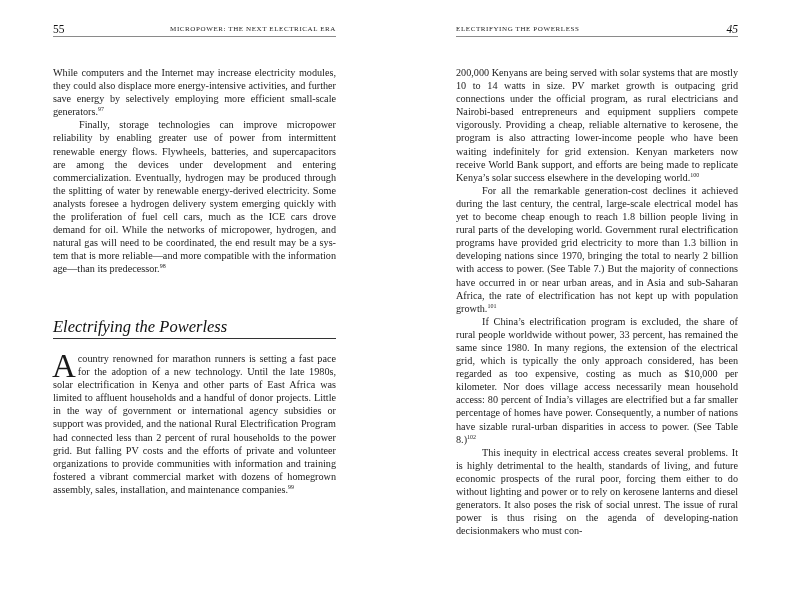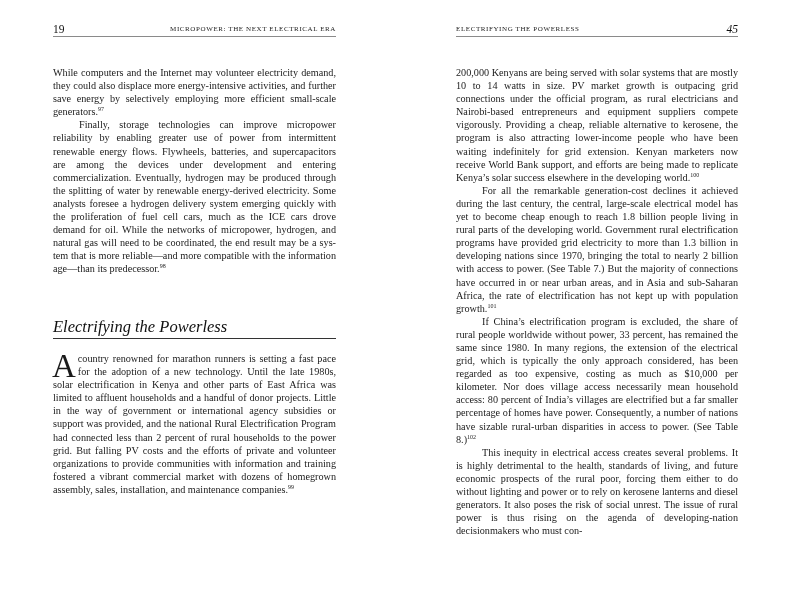--- a/index.html
+++ b/index.html
@@ -26,26 +26,26 @@
              font-size: 16.5px; line-height: 20px; border-bottom: 1px solid #333;
              padding-bottom: 1px; color: #111; }
   .dropcap { float: left; font-size: 33px; line-height: 24px; margin: 2px 2px 0 -1px;
              font-weight: normal; }
 </style>
 </head>
 <body>
 
 <div class="page left">
   <div class="running-head">
-    <span class="folio">19</span>
+    <span class="folio">55</span>
     <span class="rh-title">MICROPOWER: THE NEXT ELECTRICAL ERA</span>
   </div>
 
   <div class="body-text" style="top:66px;">
-    <p><span>While computers and the Internet may volunteer electricity demand, they could also displace more energy-intensive activities, and further save energy by selectively employing more efficient small-scale generators.</span><span class="fn">97</span></p>
+    <p><span>While computers and the Internet may increase electricity modules, they could also displace more energy-intensive activities, and further save energy by selectively employing more efficient small-scale generators.</span><span class="fn">97</span></p>
     <p class="indent"><span>Finally, storage technologies can improve micropower reliability by enabling greater use of power from intermittent renewable energy flows. Flywheels, batteries, and superca­pacitors are among the devices under development and entering commercialization. Eventually, hydrogen may be produced through the splitting of water by renewable ener­gy-derived electricity. Some analysts foresee a hydrogen delivery system emerging quickly with the proliferation of fuel cell cars, much as the ICE cars drove demand for oil. While the networks of micropower, hydrogen, and natural gas will need to be coordinated, the end result may be a sys­tem that is more reliable—and more compatible with the information age—than its predecessor.</span><span class="fn">98</span></p>
   </div>
 
   <div class="heading">Electrifying the Powerless</div>
 
   <div class="body-text" style="top:352px;">
     <p><span class="dropcap">A</span><span>country renowned for marathon runners is setting a fast pace for the adoption of a new technology. Until the late 1980s, solar electrification in Kenya and other parts of East Africa was limited to affluent households and a handful of donor projects. Little in the way of government or interna­tional agency subsidies or support was provided, and the national Rural Electrification Program had connected less than 2 percent of rural households to the power grid. But falling PV costs and the efforts of private and volunteer orga­nizations to provide communities with information and training fostered a vibrant commercial market with dozens of homegrown assembly, sales, installation, and mainte­nance companies.</span><span class="fn">99</span></p>
   </div>
 </div>
 

